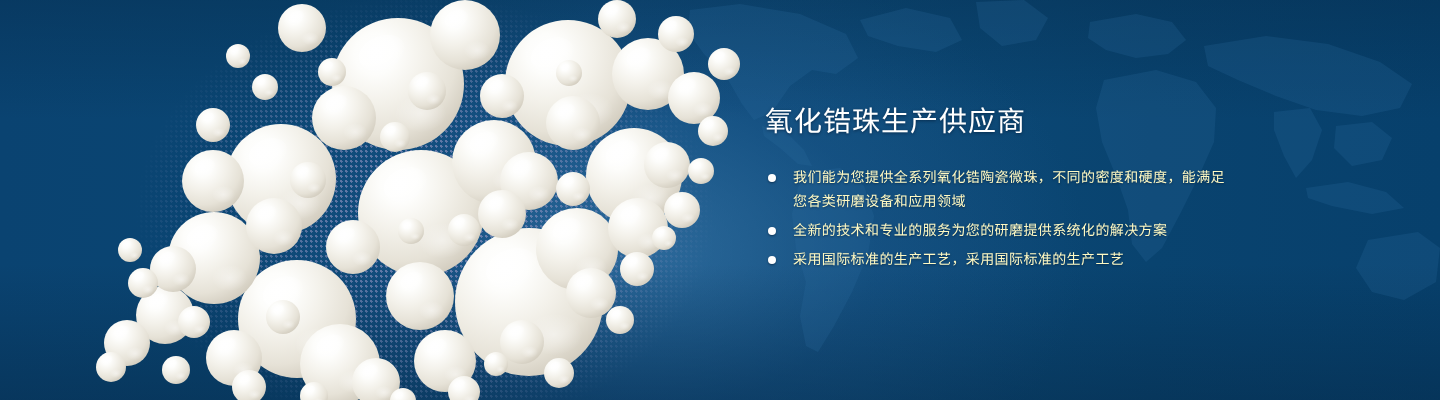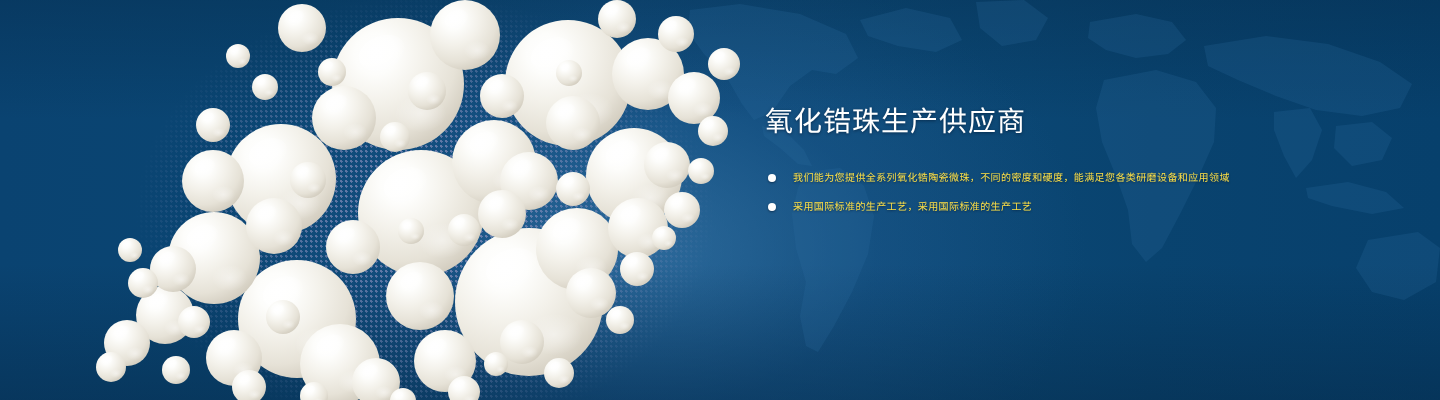--- a/index.html
+++ b/index.html
@@ -147,25 +147,26 @@
   }
   .bullets {
     list-style: none;
     margin: 26px 0 0 0;
     padding: 0;
   }
   .bullet {
     position: relative;
     padding-left: 28px;
     margin-bottom: 5px;
-    font-size: 10px;
+    font-size: 14px;
     line-height: 24px;
-    color: #fde047;
+    color: #fef9c3;
     letter-spacing: 0.4px;
     text-shadow: 0 1px 2px rgba(0,18,40,0.5);
+    font-family: Liberation Mono, monospace;
   }
   .bullet-dot {
     position: absolute;
     left: 3px;
     top: 8px;
     width: 8px;
     height: 8px;
     border-radius: 50%;
     background: #ffffff;
     box-shadow: 0 1px 2px rgba(0,18,40,0.5);
@@ -284,18 +285,22 @@
   <div class="copy">
     <h1 class="headline">氧化锆珠生产供应商</h1>
 
     <ul class="bullets">
       <li class="bullet">
         <span class="bullet-dot"></span>
         <span class="bullet-text">我们能为您提供全系列氧化锆陶瓷微珠，不同的密度和硬度，能满足您各类研磨设备和应用领域</span>
       </li>
       <li class="bullet">
         <span class="bullet-dot"></span>
+        <span class="bullet-text">全新的技术和专业的服务为您的研磨提供系统化的解决方案</span>
+      </li>
+      <li class="bullet">
+        <span class="bullet-dot"></span>
         <span class="bullet-text">采用国际标准的生产工艺，采用国际标准的生产工艺</span>
       </li>
     </ul>
   </div>
 
 </div>
 
 </body></html>

